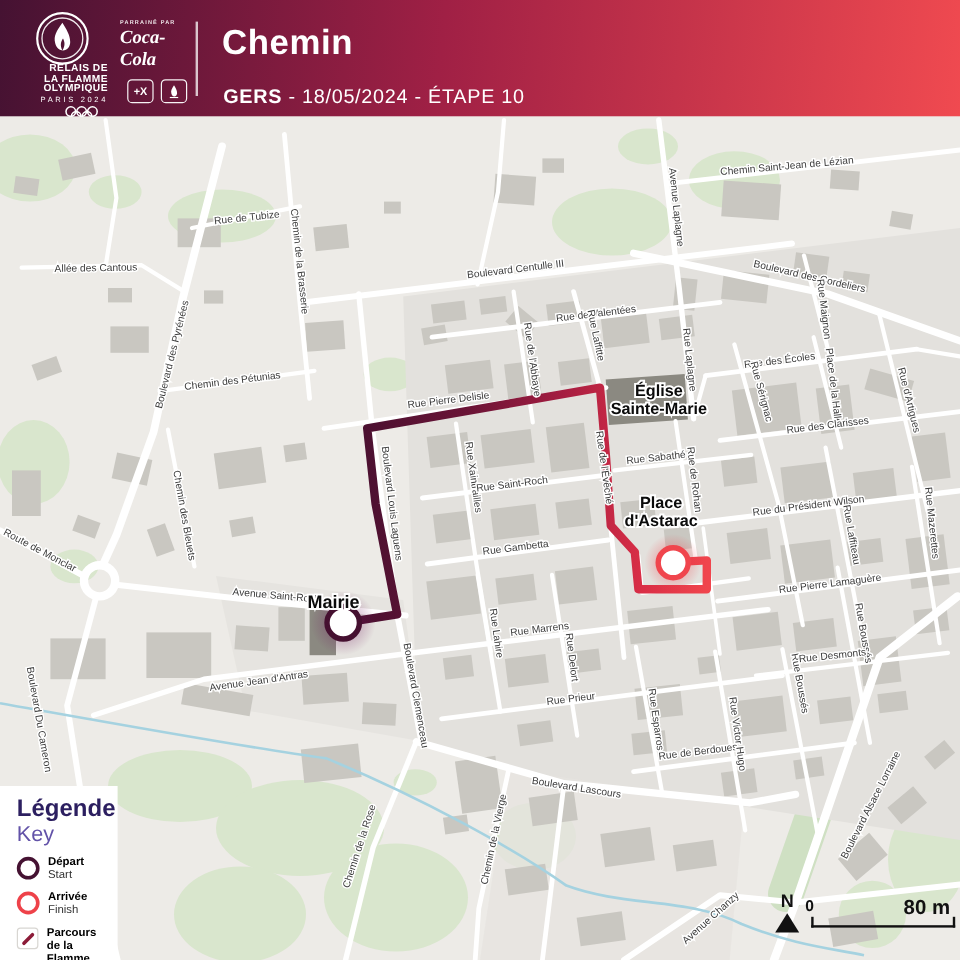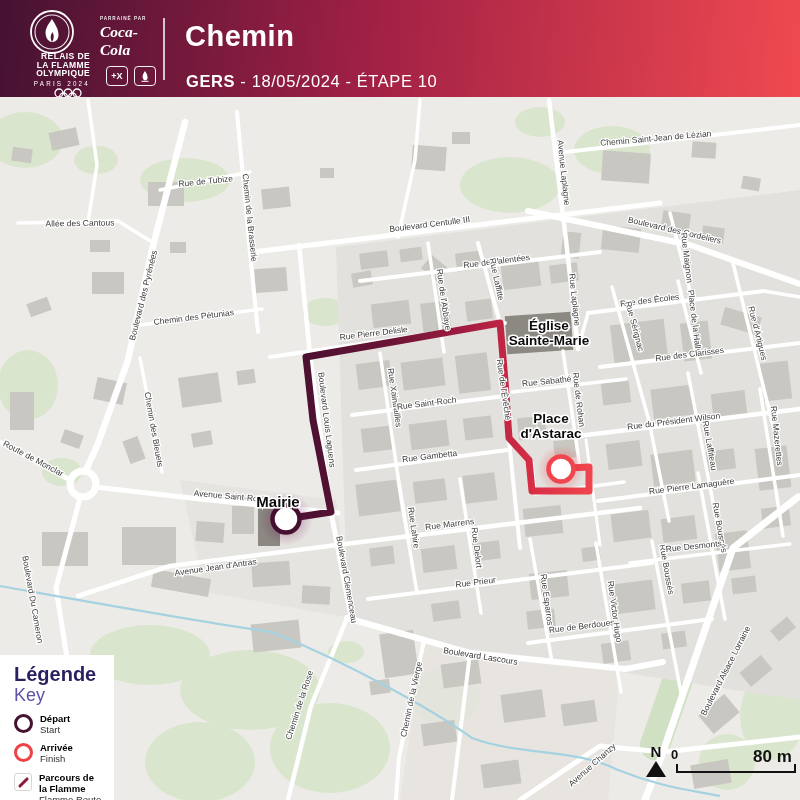--- a/index.html
+++ b/index.html
@@ -29,21 +29,21 @@
   #divider{position:absolute;left:163px;top:18px;width:1.5px;height:62px;background:rgba(255,255,255,.75);}
   #city-title{position:absolute;left:185px;top:20px;color:#fff;font-size:29px;font-weight:bold;letter-spacing:.5px;}
   #subtitle{position:absolute;left:186px;top:56px;color:#fff;font-size:16.5px;letter-spacing:.6px;margin-top:16px;}
   #subtitle b{font-weight:bold;}
 
   
   #map-wrap{position:absolute;left:0;top:97px;width:800px;height:703px;}
   #map-svg{display:block;}
 
   
-  #legend{position:absolute;left:0;top:655px;width:114px;height:145px;background:#ffffff;
+  #legend{position:absolute;left:0;top:655px;width:98px;height:145px;background:#ffffff;
     box-sizing:border-box;padding:9px 6px 0 14px;}
   #legend .lg-title{color:var(--legend-title);font-size:20px;font-weight:bold;line-height:1;}
   #legend .lg-key{color:var(--legend-key);font-size:18px;line-height:1.1;margin-top:2px;}
   .lg-row{display:flex;gap:7px;margin-top:7px;align-items:flex-start;}
   .lg-ico{flex:0 0 auto;width:13px;height:13px;border-radius:50%;background:#fff;margin-top:1px;}
   .ico-depart{border:3px solid var(--depart-ring);}
   .ico-arrivee{border:3px solid var(--arrivee-ring);}
   .ico-route{width:16px;height:16px;border-radius:3px;border:1px solid #d8d6d2;background:#fff;position:relative;}
   .ico-route span{position:absolute;left:2px;top:7px;width:13px;height:3px;background:#8c1b38;border-radius:2px;transform:rotate(-45deg);}
   .lg-txt{font-size:9.5px;line-height:1.18;color:#333;}

